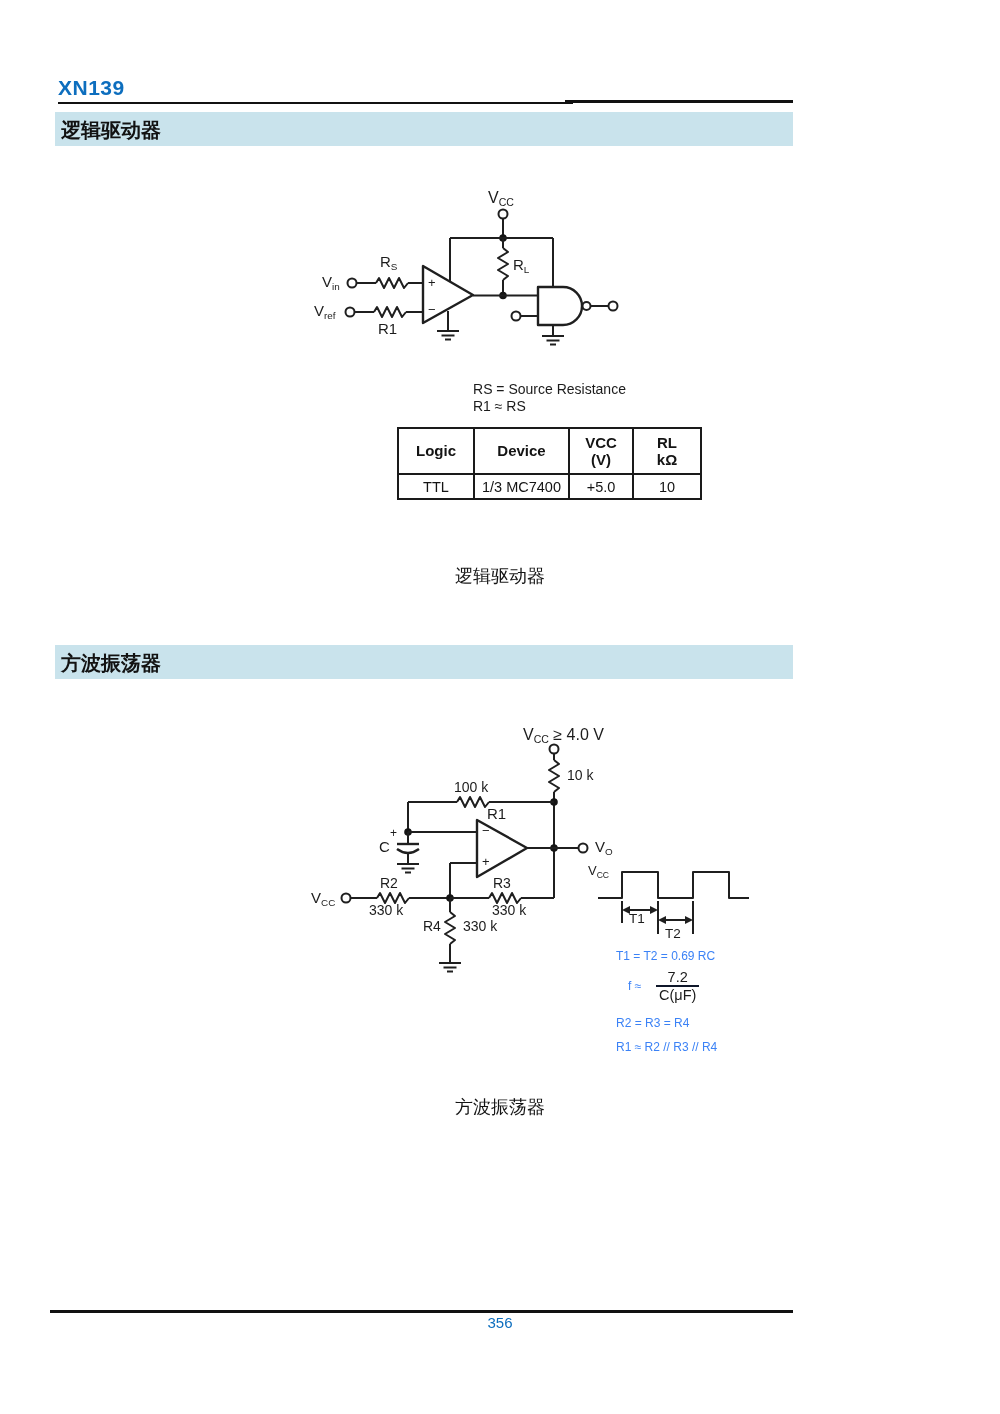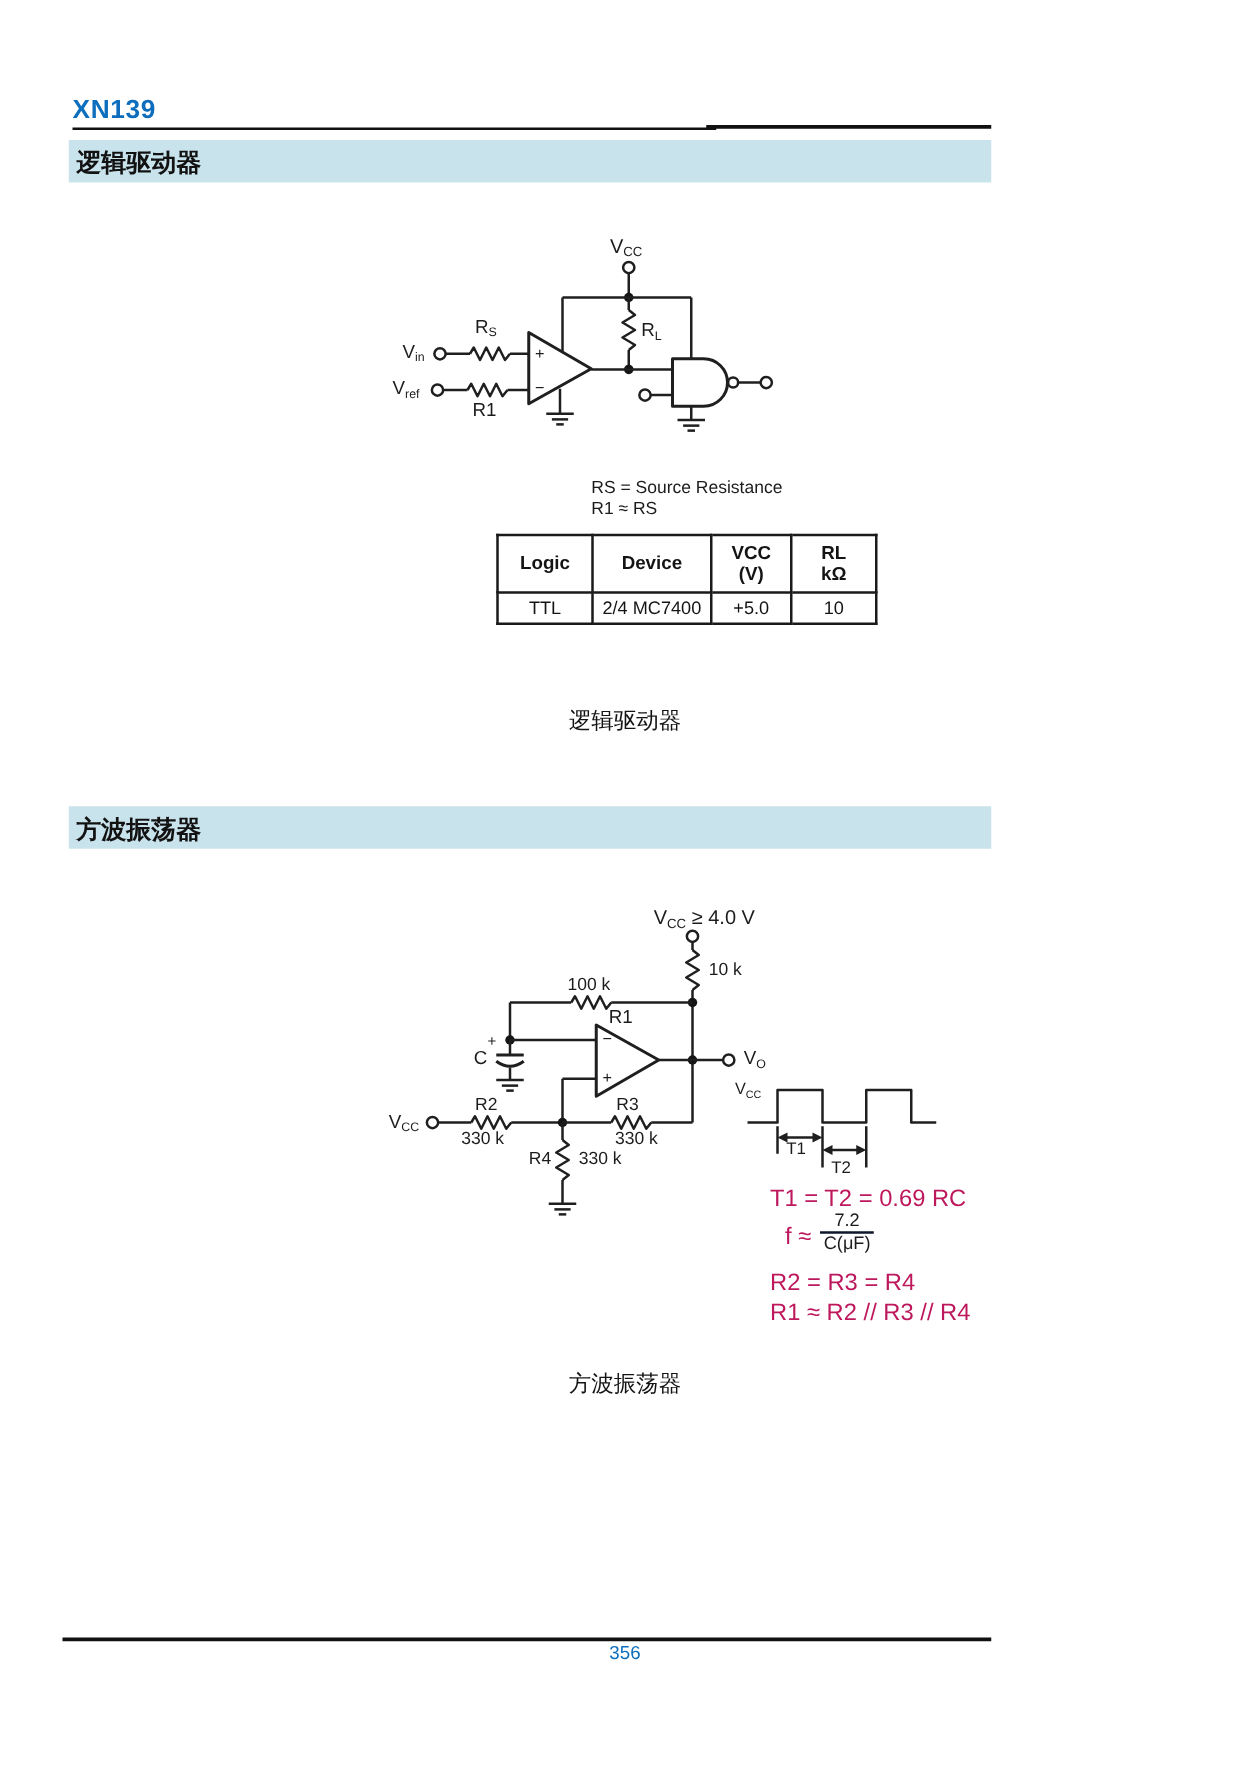--- a/index.html
+++ b/index.html
@@ -44,21 +44,21 @@
   .logic-table th{font-size:15px;font-weight:bold;height:44px;line-height:1.15;}
   .logic-table td{font-size:14.5px;height:23px;}
   .notes{position:absolute;left:473px;top:381px;font-size:14px;line-height:1.2;}
   .notes .nline{white-space:nowrap;}
   .frac{
     position:absolute;display:inline-flex;flex-direction:column;align-items:stretch;
     font-size:14.5px;text-align:center;
   }
   .frac .den{border-top:2px solid #0f172a;padding:0 3px;}
   .frac .num{padding:0 3px;}
-  .formula{position:absolute;font-size:19px;white-space:nowrap;color:#be185d;}
+  .formula{position:absolute;font-size:12px;white-space:nowrap;color:#3b82f6;}
   .page-num{
     position:absolute;left:0;top:1314px;width:1000px;text-align:center;
     font-size:15px;font-weight:normal;
   }
 </style>
 </head>
 <body>
 
 <div class="page">
 
@@ -144,21 +144,21 @@
       </colgroup>
     <tbody>
         <tr>
       <th>Logic</th>
       <th>Device</th>
       <th><span>V</span><span class="sub">CC</span><br><span>(V)</span></th>
       <th><span>R</span><span class="sub">L</span><br><span style="font-weight:bold;">kΩ</span></th>
     </tr>
     <tr>
       <td>TTL</td>
-      <td>2/4 MC7400</td>
+      <td>1/3 MC7400</td>
       <td>+5.0</td>
       <td>10</td>
     </tr>
   </tbody>
     </table>
 
   <div class="caption" style="top:564px;">逻辑驱动器</div>
 
   <div class="section-bar" style="top:645px;">
     <span class="bar-title">方波振荡器</span>

